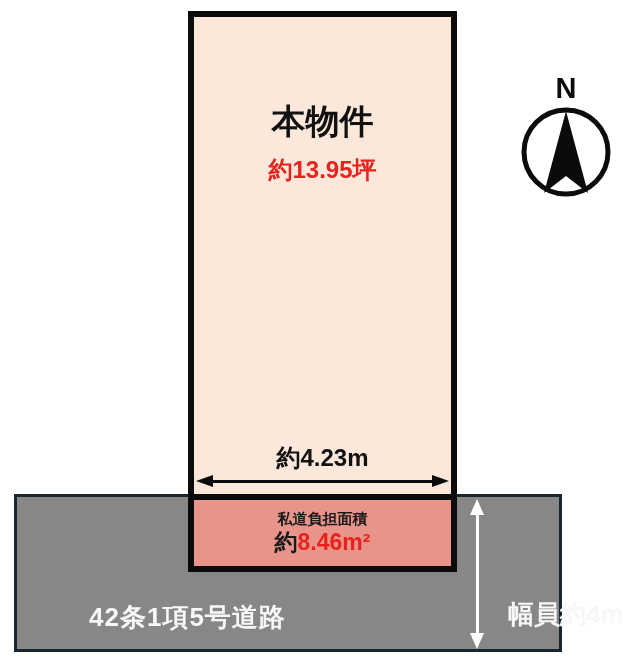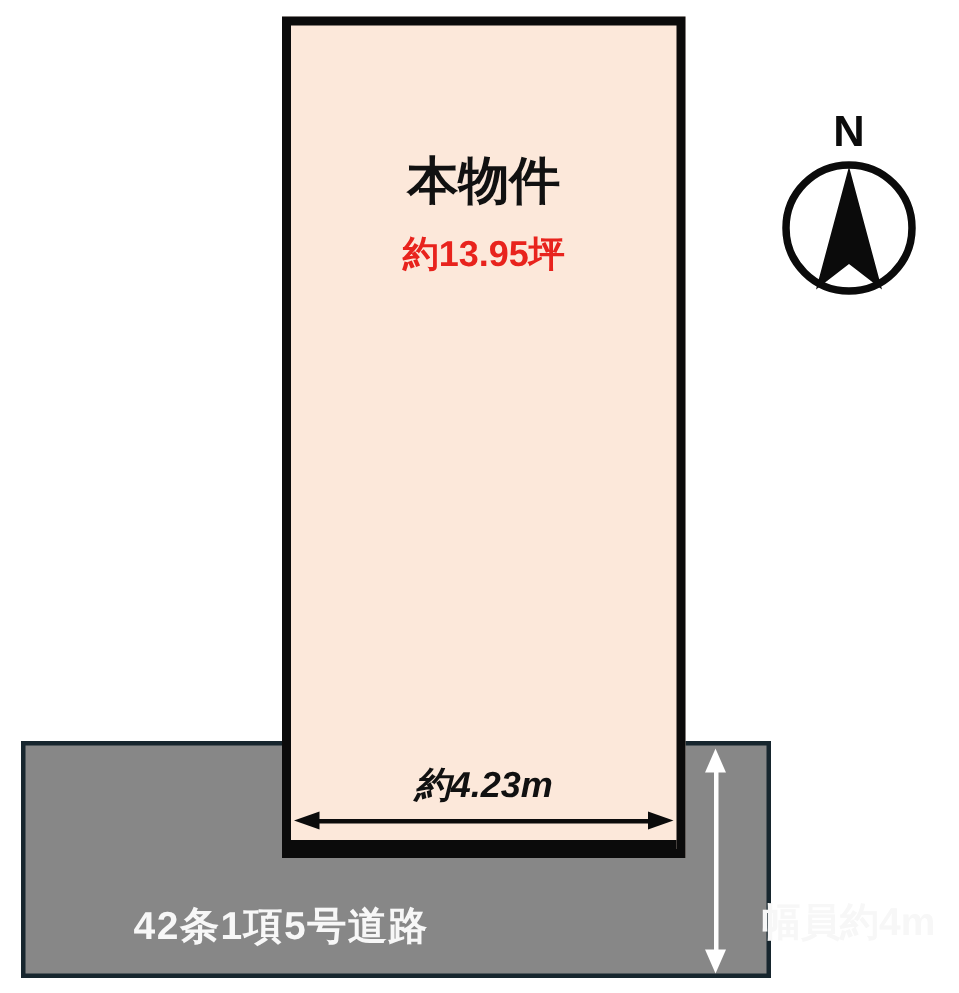--- a/index.html
+++ b/index.html
@@ -3,21 +3,21 @@
 <meta charset="utf-8">
 <style>
   html,body{margin:0;padding:0;background:#ffffff;}
   body{font-family:"Liberation Sans","DejaVu Sans",sans-serif;}
   .canvas{
     position:relative;width:639px;height:662px;background:#ffffff;overflow:hidden;
   }
 
   
   .road{
-    position:absolute;left:14px;top:494px;width:500px;height:158px;
+    position:absolute;left:14px;top:494px;width:548px;height:158px;
     box-sizing:border-box;
     background:var(--road-fill,#878787);
     border:3px solid var(--road-border,#17262e);
     z-index:1;
   }
   .road-name{
     position:absolute;left:72px;top:106px;
     color:var(--road-text,#f7f7f7);
     font-size:26px;font-weight:bold;letter-spacing:1px;line-height:1.1;
   }
@@ -38,21 +38,21 @@
     position:absolute;top:86px;left:0;right:0;
     text-align:center;color:#111;font-size:34px;font-weight:bold;line-height:1.1;
   }
   .property-area{
     position:absolute;top:140px;left:0;right:0;
     text-align:center;color:var(--accent-red,#e8231d);
     font-size:24px;font-weight:bold;line-height:1.1;
   }
   .dim-label{
     position:absolute;bottom:22px;left:0;right:0;
-    text-align:center;color:#111;font-size:24px;font-weight:600;line-height:1.15;font-style:italic;
+    text-align:center;color:#111;font-size:24px;font-weight:600;line-height:1.15;
   }
   .dim-arrow{
     position:absolute;bottom:6px;left:2px;right:2px;height:14px;
   }
   .dim-arrow .shaft{
     position:absolute;top:6px;left:12px;right:12px;height:3px;background:#0b0b0b;
   }
   .dim-arrow .head-left{
     position:absolute;left:0;top:1px;width:0;height:0;
     border-top:6px solid transparent;border-bottom:6px solid transparent;
@@ -122,20 +122,26 @@
       <div class="property-name">本物件</div>
       <div class="property-area">約13.95坪</div>
       <div class="dim-label">約4.23m</div>
       <div class="dim-arrow">
         <span class="head-left"></span>
         <span class="shaft"></span>
         <span class="head-right"></span>
       </div>
     </div>
     <div class="plot-divider"></div>
+    <div class="plot-private">
+      <div class="private-title">私道負担面積</div>
+      <div class="private-area">
+        <span>約</span><span class="red">8.46m²</span>
+      </div>
+    </div>
   </div>
 
   <div class="width-arrow">
     <span class="head-top"></span>
     <span class="shaft"></span>
     <span class="head-bottom"></span>
   </div>
   <div class="road-width-label">幅員約4m</div>
 
   <div class="compass">

